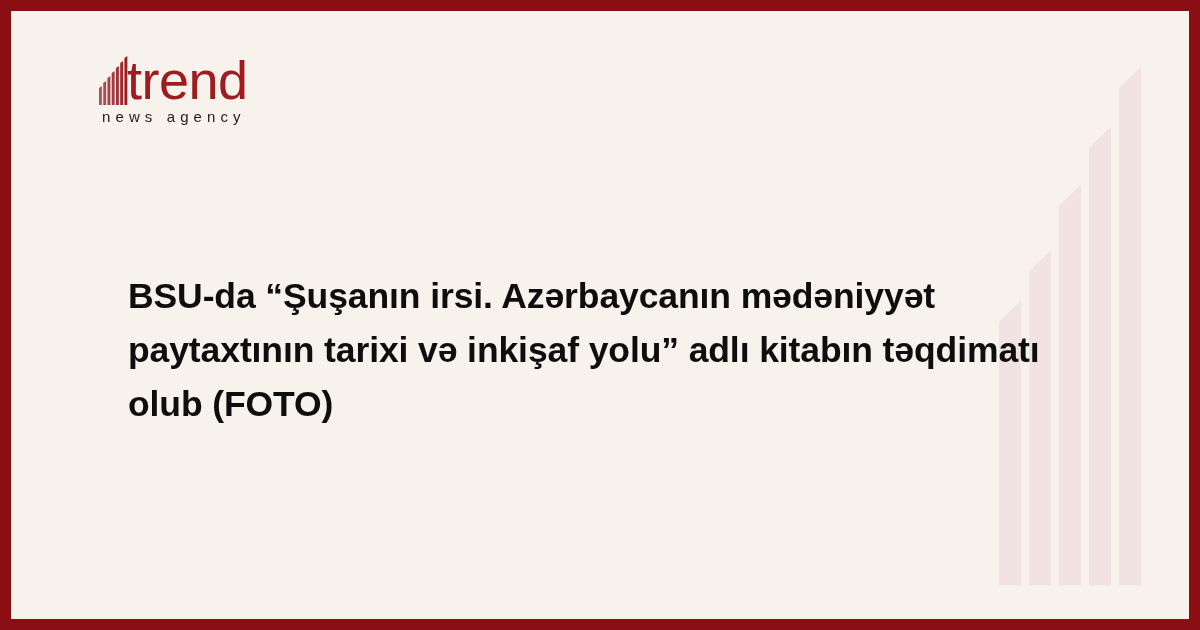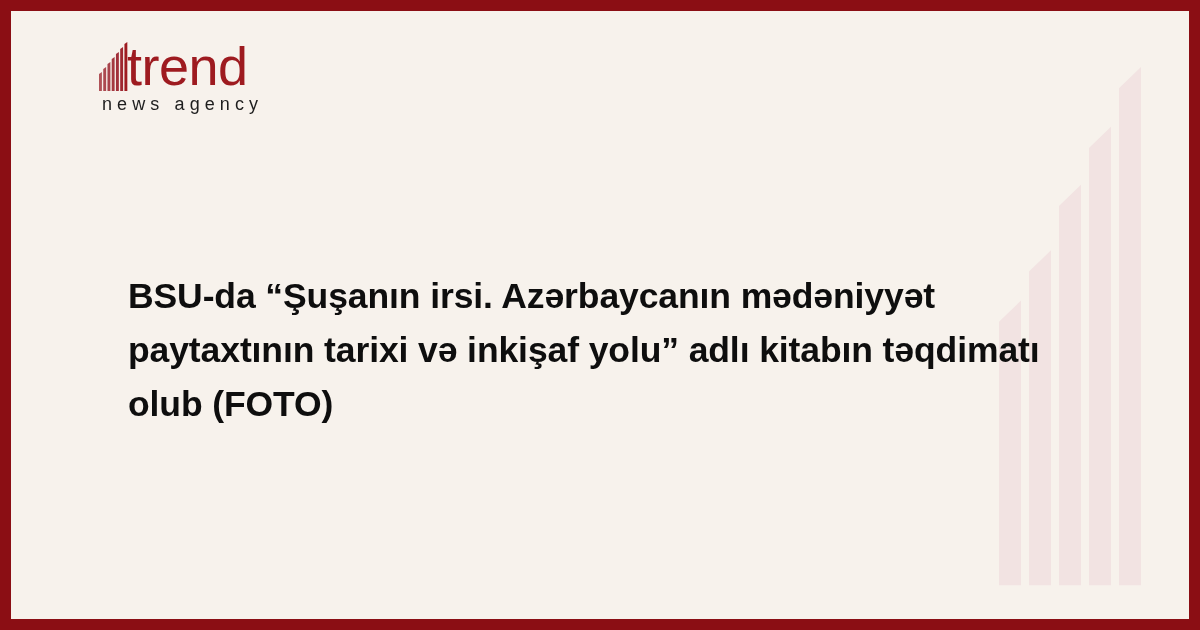--- a/index.html
+++ b/index.html
@@ -44,21 +44,21 @@
   .watermark svg {
     display: block;
     width: 100%;
     height: 100%;
   }
 
   
   .logo {
     position: absolute;
     left: 88px;
-    top: 24px;
+    top: 38px;
     width: 190px;
   }
   .logo-top {
     display: flex;
     align-items: flex-end;
     height: 56px;
   }
   .logo-mark {
     display: block;
     width: 29px;
@@ -72,21 +72,21 @@
     line-height: 50px;
     font-weight: 400;
     color: #9E1B20;
     letter-spacing: -0.5px;
     margin-left: -2px;
   }
   .logo-tagline {
     margin-top: 3px;
     margin-left: 3px;
     font-family: "Liberation Sans", sans-serif;
-    font-size: 18px;
+    font-size: 15px;
     font-weight: 400;
     color: #1E1E1E;
     letter-spacing: 5.1px;
   }
 
   
   .headline {
     position: absolute;
     left: 99px;
     top: 240px;

